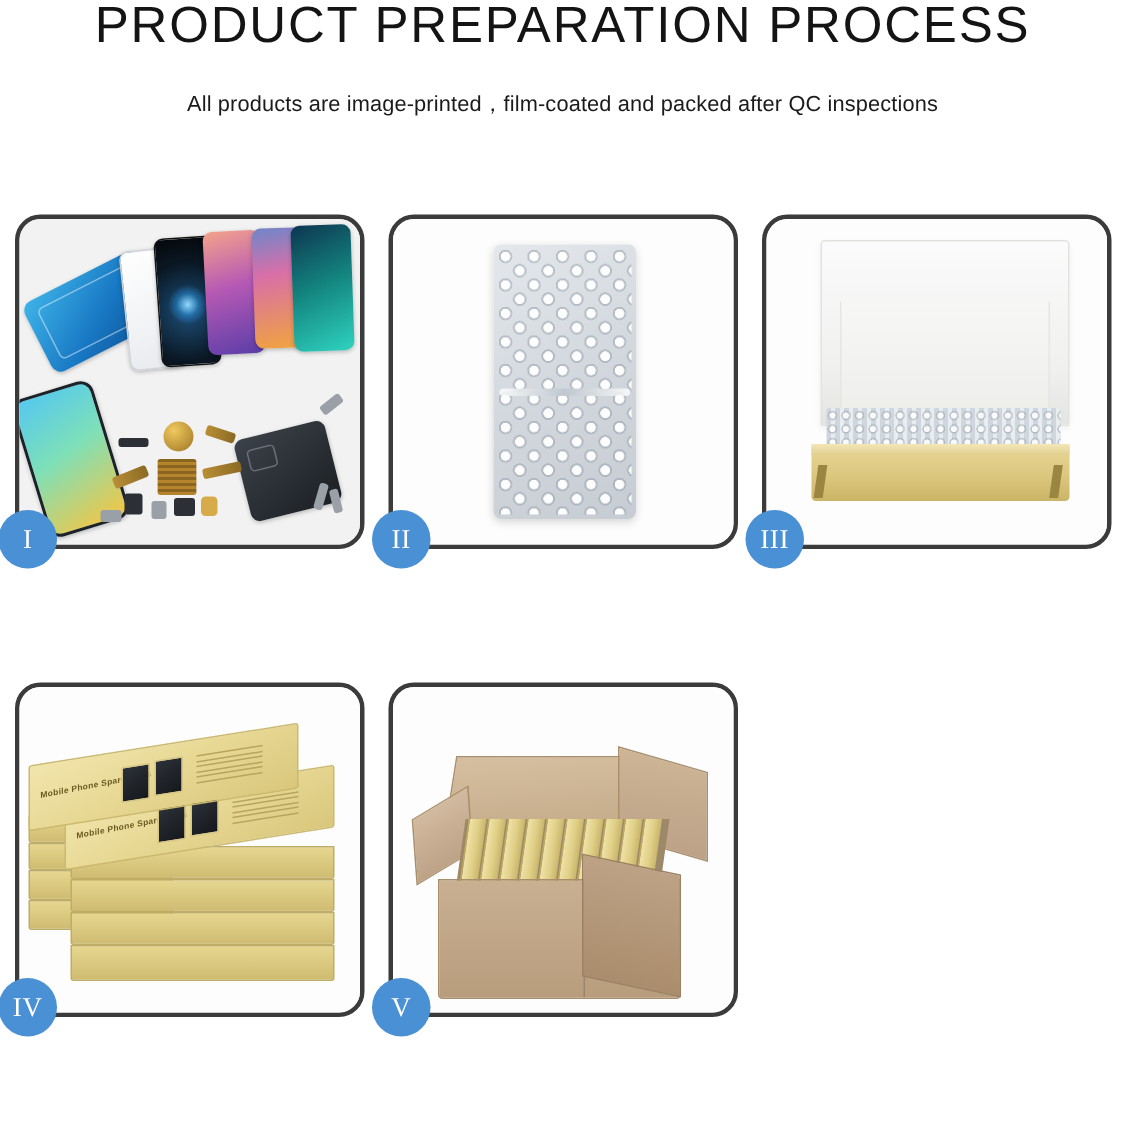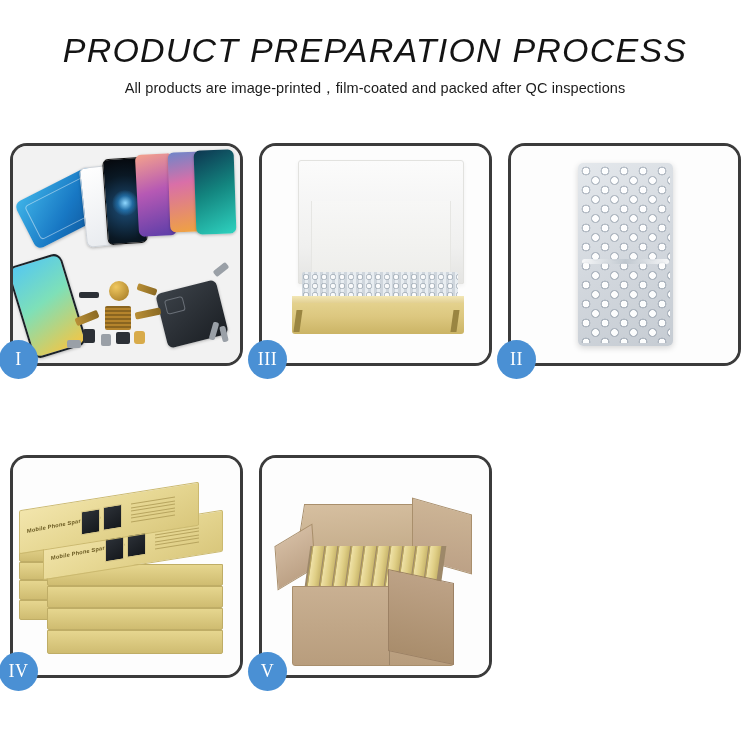--- a/index.html
+++ b/index.html
@@ -17,31 +17,29 @@
 
   
   .header {
     position: absolute;
     left: 0; top: 0;
     width: 750px;
     text-align: center;
   }
   .title {
     margin: 0;
-    padding-top: 33px;
     font-size: 34px;
     font-weight: 500;
     letter-spacing: 1.2px;
     color: #141414;
     line-height: 1.05;
     white-space: nowrap;
-    font-style: italic;
   }
   .subtitle {
-    margin: 0;
+    margin: 14px;
     padding-top: 10px;
     font-size: 14.5px;
     font-weight: 400;
     letter-spacing: 0.1px;
     color: #1b1b1b;
     white-space: nowrap;
   }
 
   
   .grid {
@@ -418,35 +416,35 @@
         <div class="part light" style="left:198px; top:176px; width:6px;  height:18px; transform:rotate(16deg);"></div>
         <div class="part light" style="left:208px; top:180px; width:6px;  height:16px; transform:rotate(-14deg);"></div>
         <div class="part light" style="left:200px; top:120px; width:16px; height:7px; transform:rotate(-38deg);"></div>
       </div>
     </div>
     <div class="badge">I</div>
   </div>
 
   <div class="panel white-bg">
     <div class="panel-inner">
-      <div class="box3-lid"></div>
-      <div class="box3-foam"></div>
-      <div class="box3-base"></div>
-    </div>
-    <div class="badge">III</div>
-  </div>
-
-  <div class="panel white-bg">
-    <div class="panel-inner">
       <div class="bubble-sheet">
         <div class="bubbles"></div>
         <div class="bubble-seam"></div>
       </div>
     </div>
     <div class="badge">II</div>
+  </div>
+
+  <div class="panel white-bg">
+    <div class="panel-inner">
+      <div class="box3-lid"></div>
+      <div class="box3-foam"></div>
+      <div class="box3-base"></div>
+    </div>
+    <div class="badge">III</div>
   </div>
 
   <div class="panel white-bg">
     <div class="panel-inner">
       <div class="stack">
 
         <div class="sbox" style="left:0px; top:64px; width:96px; height:16px;">
           <div class="front" style="top:0; height:16px;"></div>
         </div>
         <div class="sbox" style="left:0px; top:82px; width:96px; height:16px;">

